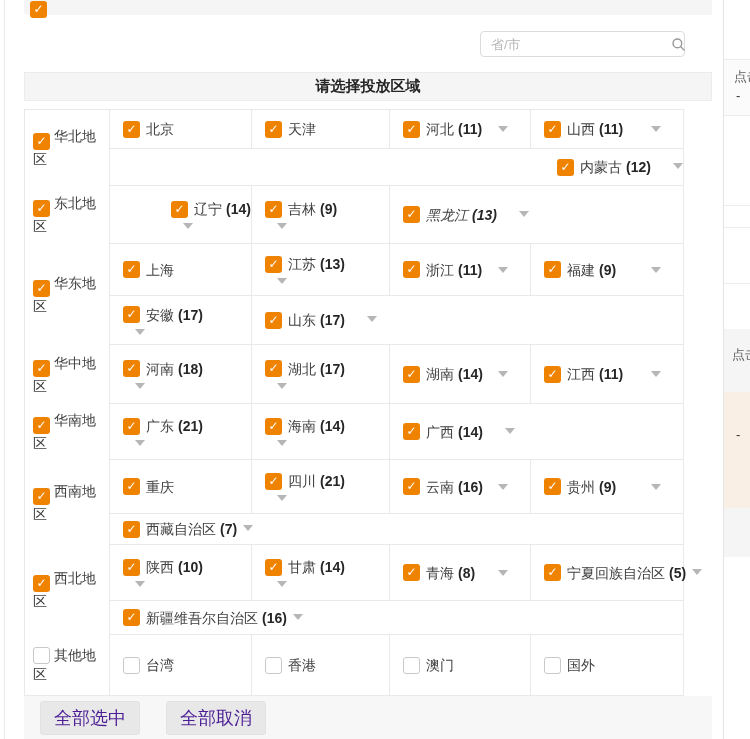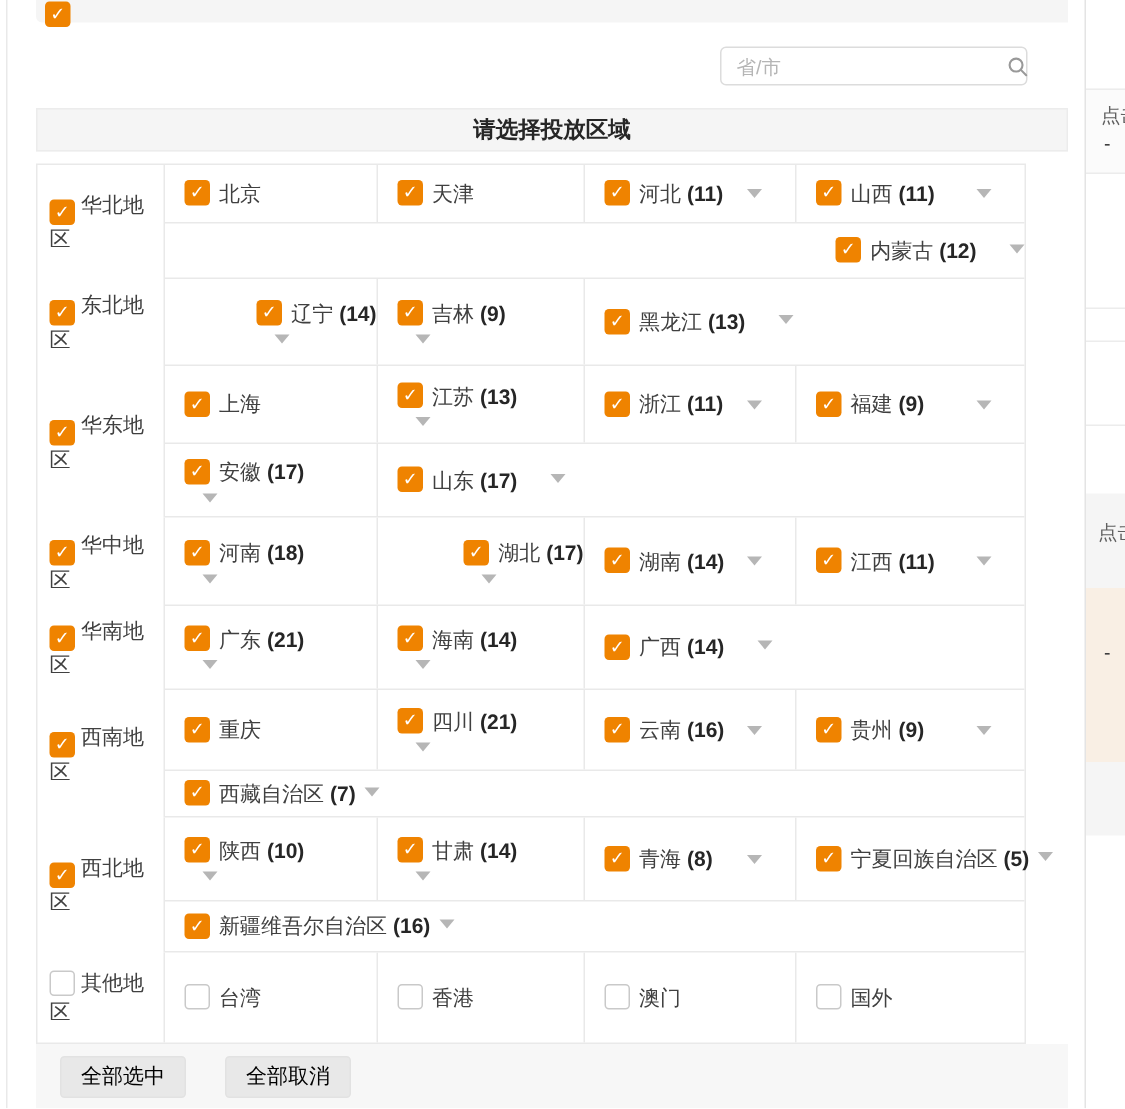--- a/index.html
+++ b/index.html
@@ -52,21 +52,21 @@
          border-top:6px solid #b6b6b6; display:inline-block; }
   .arw.mid  { margin-left:22px; vertical-align:middle; margin-bottom:2px; }
   .arw.near { margin-left:6px;  vertical-align:middle; margin-bottom:2px; }
   .arw.below{ display:block; margin:5px 0 0 12px; }
   .arw.far  { position:absolute; right:22px; top:50%; margin-top:-3px; }
 
   
   .footer { position:absolute; left:24px; top:696px; width:688px; height:43px; background:#f7f7f7;
             display:flex; align-items:center; }
   .footer button { margin-left:16px; background:#e8e8e8; border:1px solid #e2e2e2; border-radius:3px;
-            font-size:14px; color:#000000; padding:4px 13px; font-family:inherit; cursor:pointer; }
+            font-size:18px; color:#4c1d95; padding:4px 13px; font-family:inherit; cursor:pointer; }
   .footer button + button { margin-left:26px; }
 
   
   .sidebar { position:absolute; left:723px; top:0; width:27px; height:739px; border-left:1px solid #e4e4e4; background:#fff; }
   .sb-sec1 { position:absolute; left:0; top:59px; width:27px; height:57px; background:#fbfbfb;
              border-top:1px solid #ececec; border-bottom:1px solid #ececec; box-sizing:border-box; }
   .sb-line { position:absolute; left:0; width:27px; height:1px; background:#ececec; }
   .sb-gray1 { position:absolute; left:0; top:329px; width:27px; height:63px; background:#f5f5f5; }
   .sb-beige { position:absolute; left:0; top:392px; width:27px; height:116px; background:#f9efe4; }
   .sb-gray2 { position:absolute; left:0; top:508px; width:27px; height:49px; background:#f5f5f5; }
@@ -128,21 +128,21 @@
           <div class="rtxt"><span class="cb">✓</span><span>东北地区</span></div>
         </div>
         <div class="lines">
           <div class="line" style="height: 58px;">
             <div class="cell" style="width: 141px; justify-content: flex-end;">
               <div class="itm"><span class="cb">✓</span><span class="lbl">辽宁</span><span class="cnt">(14)</span><i class="arw below"></i></div>
             </div>
             <div class="cell" style="width: 138px;">
               <div class="itm"><span class="cb">✓</span><span class="lbl">吉林</span><span class="cnt">(9)</span><i class="arw below"></i></div>
             </div>
-            <div class="cell" style="width: 294px;">
+            <div class="cell" style="width: 294px; font-style: italic;">
               <div class="itm"><span class="cb">✓</span><span class="lbl">黑龙江</span><span class="cnt">(13)</span><i class="arw mid"></i></div>
             </div>
           </div>
         </div>
       </div>
       <div class="rrow">
         <div class="rcell">
           <div class="rtxt"><span class="cb">✓</span><span>华东地区</span></div>
         </div>
         <div class="lines">
@@ -174,21 +174,21 @@
       </div>
       <div class="rrow">
         <div class="rcell">
           <div class="rtxt"><span class="cb">✓</span><span>华中地区</span></div>
         </div>
         <div class="lines">
           <div class="line" style="height: 59px;">
             <div class="cell" style="width: 141px;">
               <div class="itm"><span class="cb">✓</span><span class="lbl">河南</span><span class="cnt">(18)</span><i class="arw below"></i></div>
             </div>
-            <div class="cell" style="width: 138px; justify-content: flex-end;">
+            <div class="cell" style="width: 138px;">
               <div class="itm"><span class="cb">✓</span><span class="lbl">湖北</span><span class="cnt">(17)</span><i class="arw below"></i></div>
             </div>
             <div class="cell" style="width: 141px;">
               <i class="arw far"></i>
               <div class="itm"><span class="cb">✓</span><span class="lbl">湖南</span><span class="cnt">(14)</span></div>
             </div>
             <div class="cell" style="width: 153px;">
               <i class="arw far"></i>
               <div class="itm"><span class="cb">✓</span><span class="lbl">江西</span><span class="cnt">(11)</span></div>
             </div>

